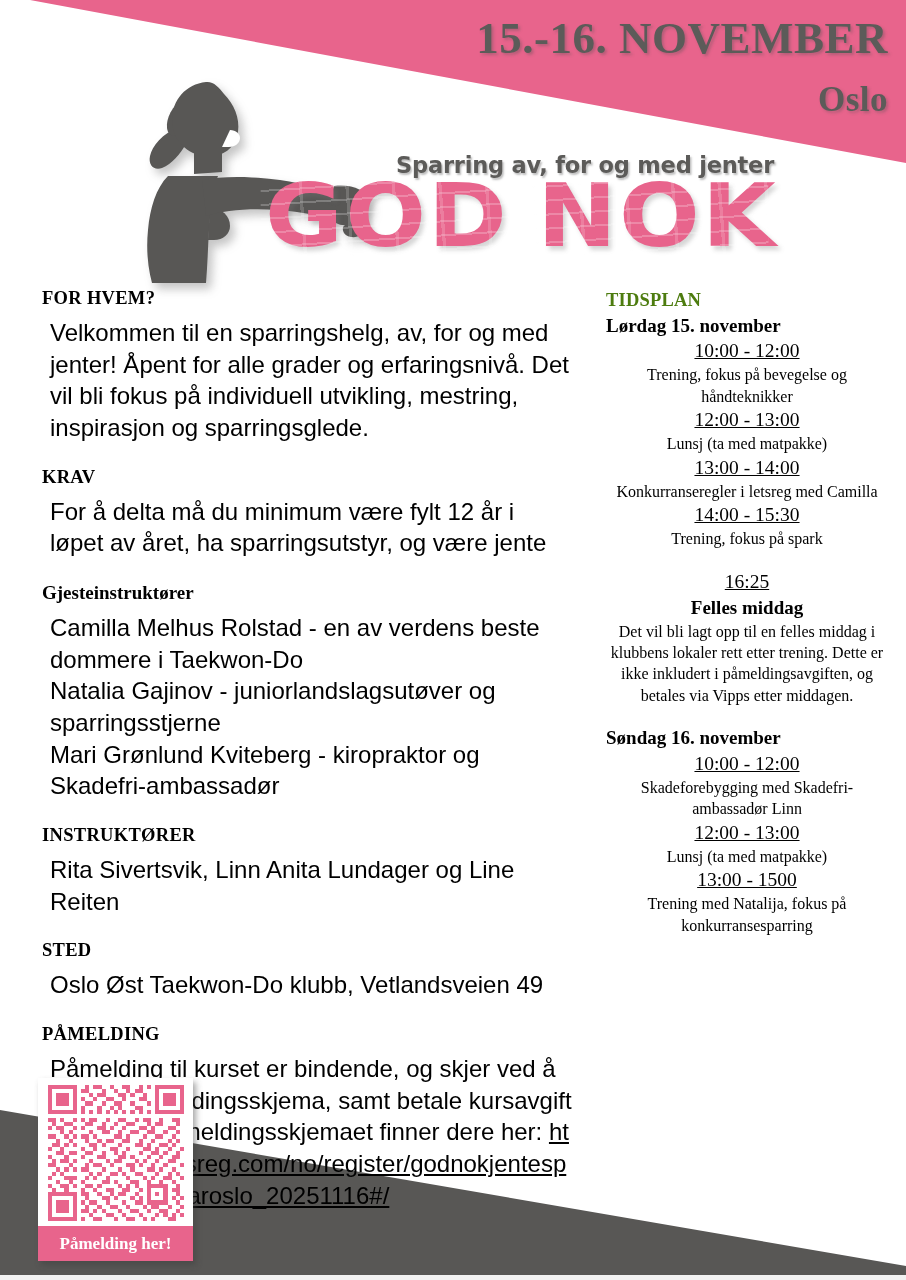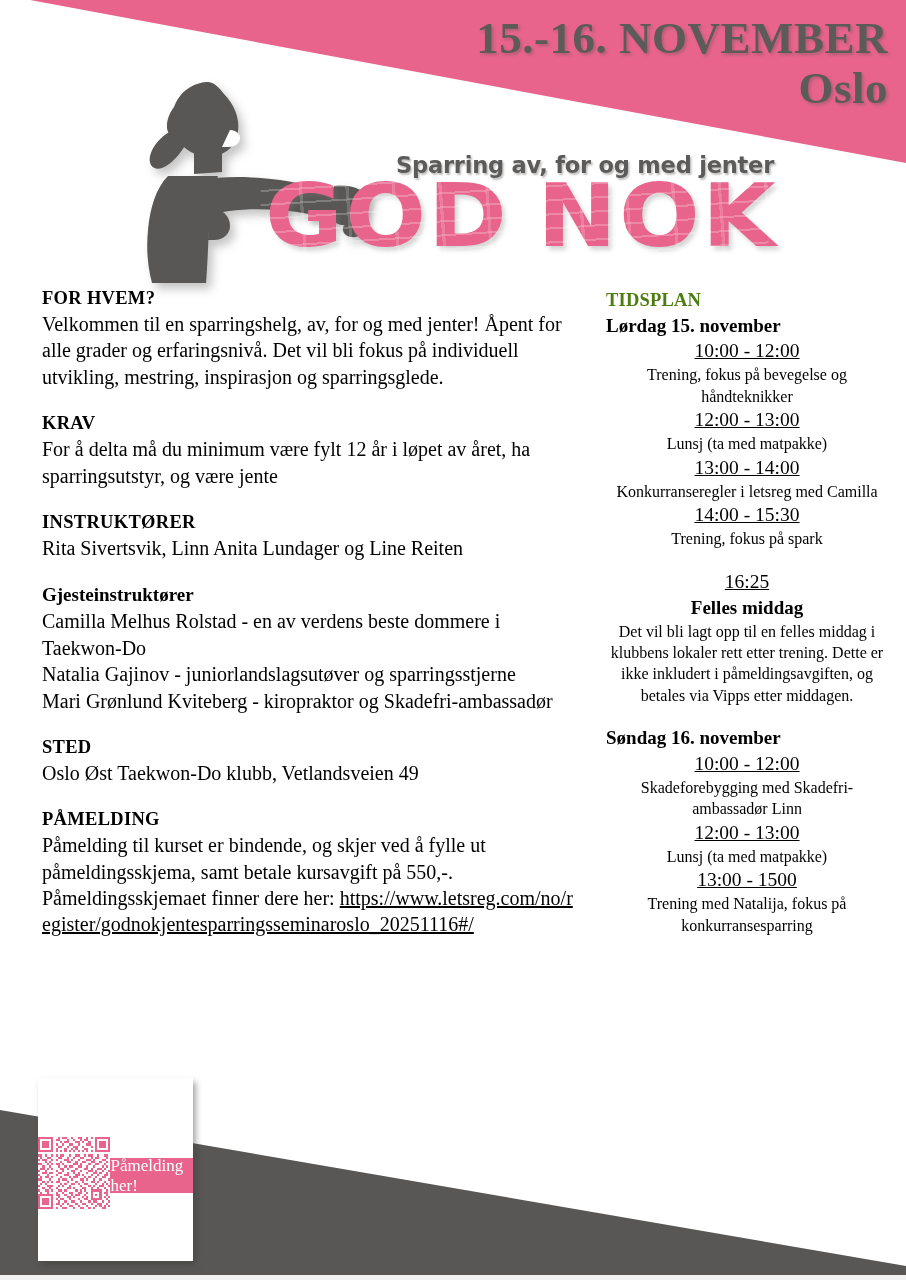--- a/index.html
+++ b/index.html
@@ -66,21 +66,21 @@
   .header-date,
   .header-city {
     font-family: "Liberation Serif", serif;
     font-weight: bold;
     color: #5c5b59;
     text-shadow: 2px 2px 3px rgba(80,80,80,0.35);
     letter-spacing: 0.5px;
     display: block;
   }
   .header-date { font-size: 45px; }
-  .header-city { font-size: 45px; margin-top: 4px; }
+  .header-city { font-size: 35px; margin-top: 20px; }
 
   
   .logo-zone {
     position: absolute;
     top: 60px;
     left: 0;
     width: 722px;
     height: 225px;
     z-index: 3;
   }
@@ -170,25 +170,25 @@
     font-family: "Liberation Serif", serif;
     font-weight: bold;
     font-size: 18.5px;
     color: #000;
     margin: 0 0 2px 0;
     letter-spacing: 0.3px;
   }
   h2.sec-title.mixed { font-size: 19px; letter-spacing: 0; }
 
   p.sec-body {
-    font-family: Liberation Serif, serif;
-    font-size: 20px;
+    font-family: Liberation Sans, sans-serif;
+    font-size: 24px;
     line-height: 1.32;
     color: #000;
-    margin: 0;
+    margin: 8px;
   }
 
   .url-link {
     text-decoration: underline;
     color: #000;
     word-break: break-all;
   }
 
   
   .sched-head {
@@ -230,23 +230,25 @@
   .qr-card {
     position: absolute;
     left: 38px;
     top: 1078px;
     width: 155px;
     height: 183px;
     background: #ffffff;
     box-shadow: 3px 4px 6px rgba(60,60,60,0.45);
     z-index: 3;
     display: flex;
+    flex-direction: column;
     align-items: center;
     padding-top: 7px;
     box-sizing: border-box;
+    font-weight: bold;
   }
   .qr-img {
     width: 136px;
     height: 136px;
     display: block;
   }
   .qr-caption {
     margin-top: 5px;
     width: 155px;
     height: 35px;
@@ -312,29 +314,29 @@
         <h2 class="sec-title">FOR HVEM?</h2>
         <p class="sec-body">Velkommen til en sparringshelg, av, for og med jenter! Åpent for alle grader og erfaringsnivå. Det vil bli fokus på individuell utvikling, mestring, inspirasjon og sparringsglede.</p>
       </div>
 
       <div class="sec">
         <h2 class="sec-title">KRAV</h2>
         <p class="sec-body">For å delta må du minimum være fylt 12 år i løpet av året, ha sparringsutstyr, og være jente</p>
       </div>
 
       <div class="sec">
-        <h2 class="sec-title">INSTRUKTØRER</h2>
-        <p class="sec-body">Rita Sivertsvik, Linn Anita Lundager og Line Reiten</p>
-      </div>
-
-      <div class="sec">
         <h2 class="sec-title mixed">Gjesteinstruktører</h2>
         <p class="sec-body" style="white-space:pre-line">Camilla Melhus Rolstad - en av verdens beste dommere i Taekwon-Do
 Natalia Gajinov - juniorlandslagsutøver og sparringsstjerne
 Mari Grønlund Kviteberg - kiropraktor og Skadefri-ambassadør</p>
+      </div>
+
+      <div class="sec">
+        <h2 class="sec-title">INSTRUKTØRER</h2>
+        <p class="sec-body">Rita Sivertsvik, Linn Anita Lundager og Line Reiten</p>
       </div>
 
       <div class="sec">
         <h2 class="sec-title">STED</h2>
         <p class="sec-body">Oslo Øst Taekwon-Do klubb, Vetlandsveien 49</p>
       </div>
 
       <div class="sec">
         <h2 class="sec-title">PÅMELDING</h2>
         <p class="sec-body"><span>Påmelding til kurset er bindende, og skjer ved å fylle ut påmeldingsskjema, samt betale kursavgift på 550,-. Påmeldingsskjemaet finner dere her: </span><span class="url-link">https://www.letsreg.com/no/register/godnokjentesparringsseminaroslo_20251116#/</span></p>

